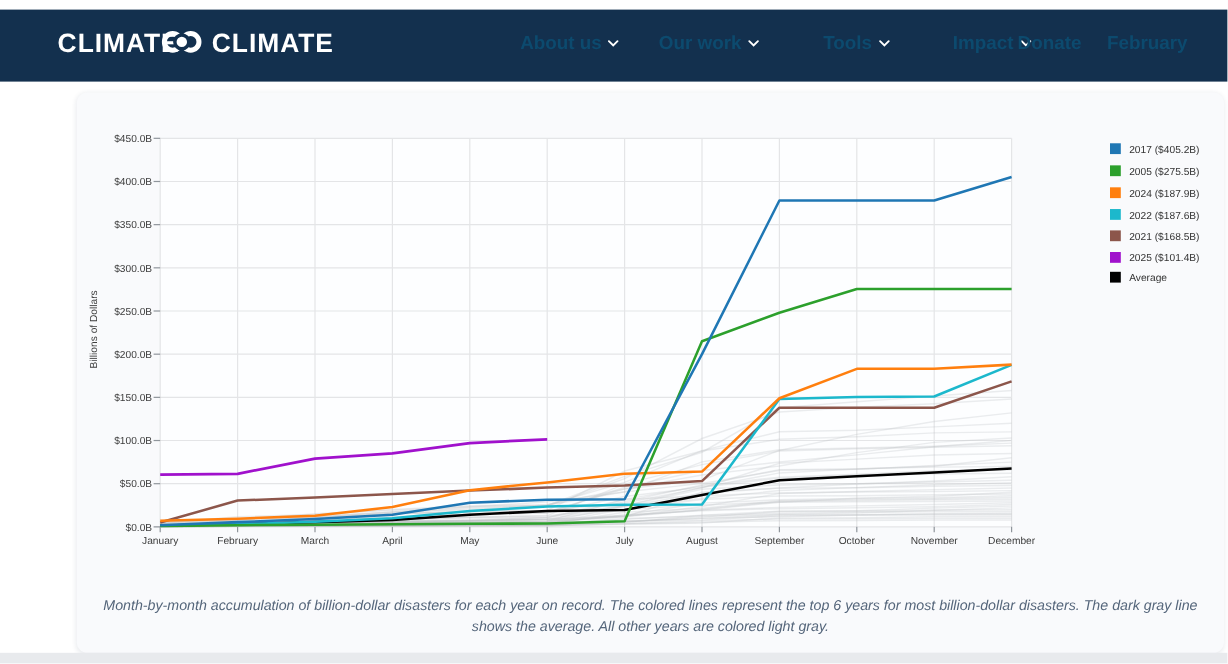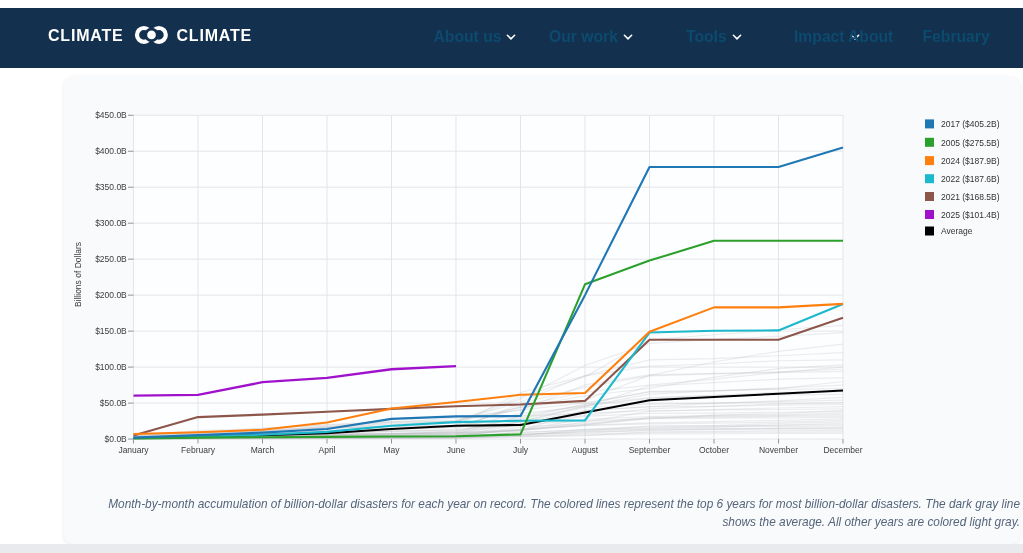--- a/index.html
+++ b/index.html
@@ -1,28 +1,28 @@
 <!DOCTYPE html>
 <html><head><meta charset="utf-8"><style>
 *{margin:0;padding:0;box-sizing:border-box}
 body{width:1023px;height:553px;overflow:hidden;background:#fff;font-family:"Liberation Sans",sans-serif;position:relative}
 .hdr{position:absolute;left:0;top:8px;width:100%;height:60px;background:#13304e}
-.logo{position:absolute;top:28.1px;color:#fff;font-weight:700;font-size:16px;letter-spacing:0.8px;line-height:16px}
+.logo{position:absolute;top:28.1px;color:#fff;font-weight:700;font-size:22px;letter-spacing:0.8px;line-height:16px}
 .nav{position:absolute;top:29px;color:#0c4a6e;font-weight:700;font-size:15.7px;line-height:15.7px;white-space:nowrap}
 .gstrip{position:absolute;left:0;top:544px;width:100%;height:9px;background:#e8eaed}
 .card{position:absolute;left:64px;top:77px;width:956px;height:467px;background:#f9fafc;border-radius:9px;box-shadow:0 1px 4px rgba(30,50,80,.10)}
 svg.chart{position:absolute;left:0;top:0}
 .grid line{stroke:#e4e5e7;stroke-width:1}
 .tick line{stroke:#8f959b;stroke-width:1}
 .grays path{stroke:#bcbec1;stroke-width:1.2;fill:none;opacity:.28}
 text{font-family:"Liberation Sans",sans-serif}
 .ax{font-size:8.5px;fill:#3c3c3c}
 .lg{font-size:8.5px;fill:#333}
 .capo{position:absolute;left:64px;top:495.4px;width:956px}
-.cap{text-align:right;font-style:italic;font-size:11.85px;line-height:18px;color:#54657a}
+.cap{text-align:center;font-style:italic;font-size:11.85px;line-height:18px;color:#54657a}
 </style></head><body>
 <div class="hdr"></div>
 <div class="logo" style="left:48px">CLIMATE</div>
 <svg class="chart" width="40" height="28" style="left:133px;top:24px" viewBox="0 0 40 28">
 <circle cx="10.9" cy="10.9" r="6.9" stroke="#fff" stroke-width="4.2" fill="none"></circle>
 <circle cx="25.9" cy="10.9" r="6.9" stroke="#fff" stroke-width="4.2" fill="none"></circle>
 <circle cx="18.5" cy="10.9" r="5.8" fill="#fff" stroke="#13304e" stroke-width="2.9"></circle>
 </svg>
 <div class="logo" style="left:176.5px">CLIMATE</div>
 <div class="nav" style="left:433.5px">About us<svg width="10" height="7" viewBox="0 0 10 7" style="margin-left:5px;vertical-align:1.5px">
@@ -30,21 +30,21 @@
     </svg></div>
 <div class="nav" style="left:549px">Our work<svg width="10" height="7" viewBox="0 0 10 7" style="margin-left:5px;vertical-align:1.5px">
       <path d="M1.4 1.3 L5 4.9 L8.6 1.3" stroke="#fff" stroke-width="1.6" fill="none" stroke-linecap="round"></path>
     </svg></div>
 <div class="nav" style="left:686px">Tools<svg width="10" height="7" viewBox="0 0 10 7" style="margin-left:5px;vertical-align:1.5px">
       <path d="M1.4 1.3 L5 4.9 L8.6 1.3" stroke="#fff" stroke-width="1.6" fill="none" stroke-linecap="round"></path>
     </svg></div>
 <div class="nav" style="left:794px">Impact<svg width="10" height="7" viewBox="0 0 10 7" style="margin-left:5px;vertical-align:1.5px">
       <path d="M1.4 1.3 L5 4.9 L8.6 1.3" stroke="#fff" stroke-width="1.6" fill="none" stroke-linecap="round"></path>
     </svg></div>
-<div class="nav" style="left:848px">About</div>
+<div class="nav" style="left:848px">Donate</div>
 <div class="nav" style="left:922.5px">February</div>
 <div class="card"></div>
 <div class="gstrip"></div>
 <svg class="chart" width="1023" height="553" viewBox="0 0 1023 553">
 <rect x="133.5" y="115.26" width="709.5" height="323.8" fill="#fdfeff"></rect>
 <g class="grid">
       <line x1="133.5" y1="115.26" x2="133.5" y2="439.06"></line>
       <line x1="198.0" y1="115.26" x2="198.0" y2="439.06"></line>
       <line x1="262.5" y1="115.26" x2="262.5" y2="439.06"></line>
       <line x1="327.0" y1="115.26" x2="327.0" y2="439.06"></line>

